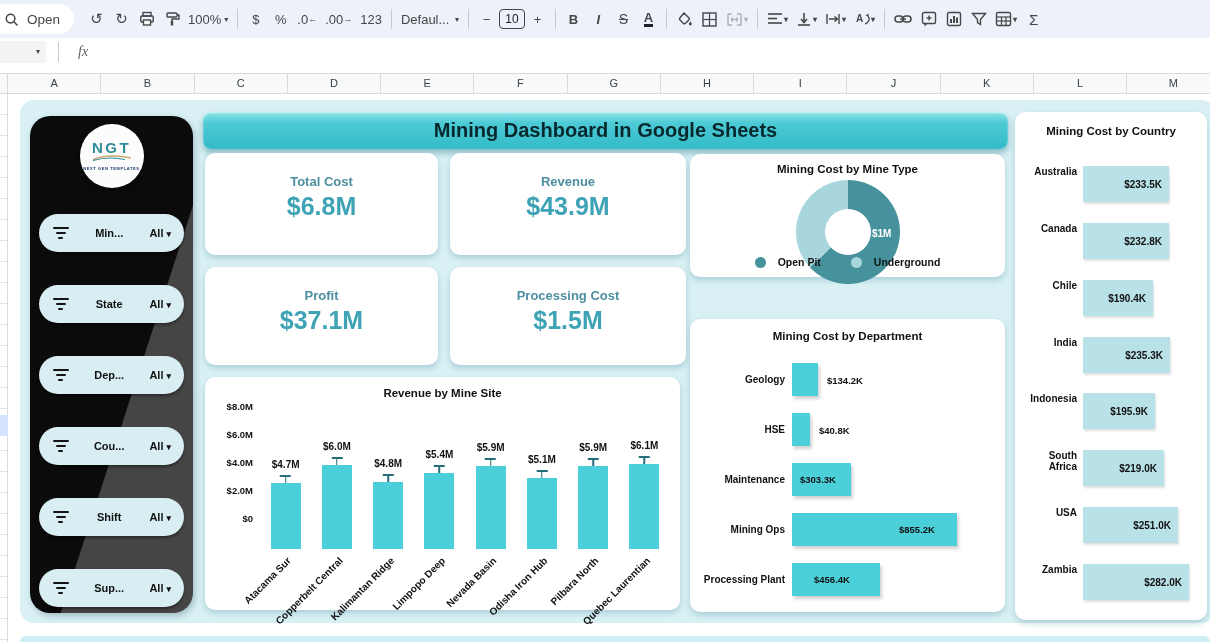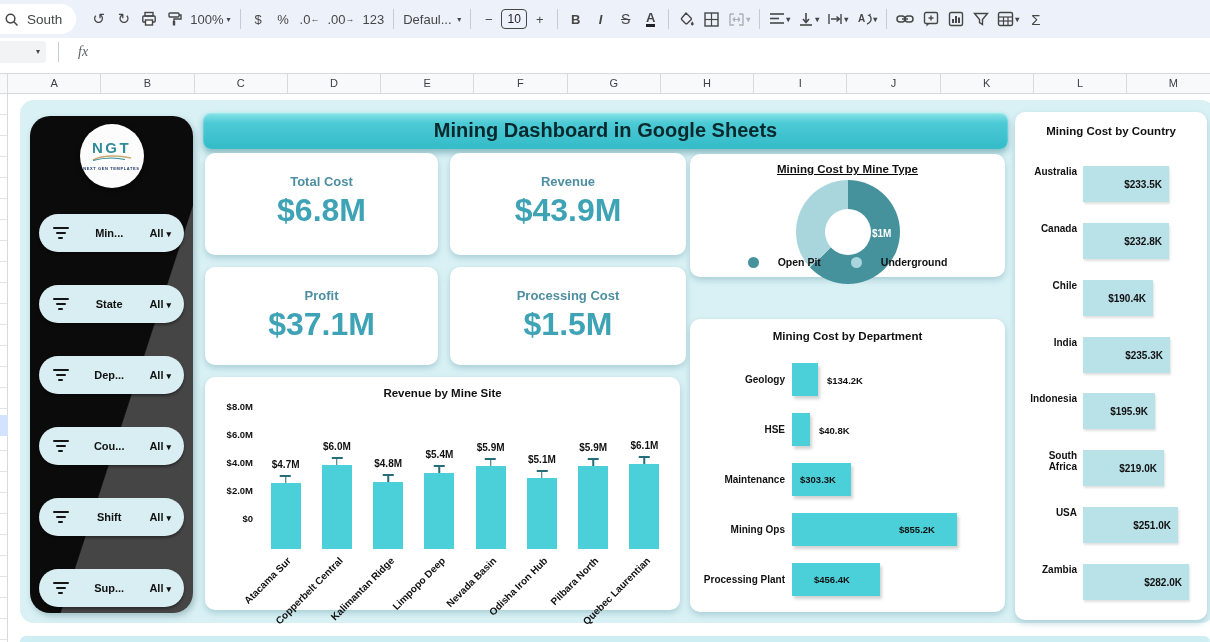--- a/index.html
+++ b/index.html
@@ -68,46 +68,46 @@
   
   #banner { left:203px; top:112px; width:805px; height:37px; border-radius:8px;
             background:linear-gradient(180deg,#8fe5ea 0%, #4ccad5 30%, #33bbc8 100%);
             box-shadow:0 4px 6px rgba(40,120,130,.45), inset 0 1px 2px rgba(255,255,255,.65);
             text-align:center; line-height:36px; font-size:20px; font-weight:bold; color:#07282c; }
   #kpis { left:205px; top:153px; width:481px; height:212px; display:grid;
           grid-template-columns:233px 236px; grid-template-rows:102px 98px; gap:12px; }
   .kpi-card { background:#fff; border-radius:10px; box-shadow:0 3px 6px rgba(110,165,175,.45);
               text-align:center; padding-top:21px; }
   .kpi-label { font-size:13px; font-weight:bold; color:#4d8fa0; }
-  .kpi-value { font-size:32px; font-weight:bold; color:#3fa3b6; margin-top:3px; }
+  .kpi-value { font-size:25px; font-weight:bold; color:#3fa3b6; margin-top:3px; }
 
   
   .card { background:#fff; border-radius:10px; box-shadow:0 3px 6px rgba(110,165,175,.45); position:absolute; }
   .card-title { text-align:center; font-size:11.5px; font-weight:bold; color:#111; }
 
   
   #rev-card { left:205px; top:377px; width:475px; height:233px; }
   #rev-yaxis span { position:absolute; left:8px; width:40px; text-align:right; font-size:9.5px; font-weight:bold; color:#111; }
   #rev-plot { position:absolute; left:55px; right:10px; top:26px; height:146px; display:flex; }
   .rev-slot { flex:1; position:relative; display:flex; justify-content:center; align-items:flex-end; }
   .rev-bar { width:30px; background:#4bd0da; position:relative; }
   .rev-val { position:absolute; left:50%; transform:translateX(-50%); font-size:10px; font-weight:bold; color:#111; white-space:nowrap; }
   .whisk { position:absolute; left:50%; transform:translateX(-50%); width:1.5px; background:#256e79; }
   .whisk::before, .whisk::after { content:""; position:absolute; left:50%; transform:translateX(-50%); width:11px; height:1.5px; background:#256e79; }
   .whisk::before { top:0; } .whisk::after { bottom:0; }
   .rev-cat { position:absolute; top:152px; right:50%; transform:rotate(-45deg); transform-origin:100% 0;
              font-size:10px; font-weight:bold; color:#111; white-space:nowrap; }
 
   
-  #donut-card { left:690px; top:154px; width:315px; height:123px;text-decoration:underline; }
+  #donut-card { left:690px; top:154px; width:315px; height:123px; }
   #donut { position:absolute; left:106px; top:26px; width:104px; height:104px; border-radius:50%; }
   #donut::after { content:""; position:absolute; left:29px; top:29px; width:46px; height:46px; border-radius:50%; background:#fff; }
   #donut-label { position:absolute; left:76px; top:48px; color:#fff; font-weight:bold; font-size:10px; z-index:2; }
   #donut-legend { position:absolute; bottom:9px; width:100%; display:flex; justify-content:center; gap:30px; }
-  .leg-item { display:flex; align-items:center; gap:19px; font-size:10.5px; font-weight:bold; color:#111; }
+  .leg-item { display:flex; align-items:center; gap:12px; font-size:10.5px; font-weight:bold; color:#111; }
   .leg-dot { width:11px; height:11px; border-radius:50%; }
 
   
   #dept-card { left:690px; top:319px; width:315px; height:293px; }
   #dept-rows { position:absolute; left:10px; right:10px; top:36px; bottom:8px; display:flex; flex-direction:column; justify-content:space-around; }
   .dept-row { display:flex; align-items:center; }
   .dept-label { width:92px; text-align:right; font-size:10px; font-weight:bold; color:#111; padding-right:7px; flex:none; }
   .dept-barwrap { flex:1; position:relative; height:33px; }
   .dept-bar { height:33px; background:#4bd0da; box-shadow:2px 3px 3px rgba(0,0,0,.18); }
   .dept-val { position:absolute; top:50%; transform:translateY(-50%); font-size:9.5px; font-weight:bold; color:#111; white-space:nowrap; }
@@ -125,21 +125,21 @@
 <body>
 
 <div id="stage">
 
   <div id="toolbar" class="abs">
     <div class="menus-pill">
       <svg class="ic" width="15" height="15" viewBox="0 0 16 16">
           <circle cx="7" cy="7" r="4.6" fill="none" stroke="#444746" stroke-width="1.6"></circle>
           <line x1="10.5" y1="10.5" x2="14.4" y2="14.4" stroke="#444746" stroke-width="1.6"></line>
         </svg>
-      <span class="menus-label">South</span>
+      <span class="menus-label">Open</span>
     </div>
     <div style="width:10px"></div>
     <div class="tb-btn">
         <span class="uni">↺</span>
       </div>
     <div class="tb-btn">
         <span class="uni">↻</span>
       </div>
     <div class="tb-btn">
       <svg class="ic" width="16" height="16" viewBox="0 0 16 16">

